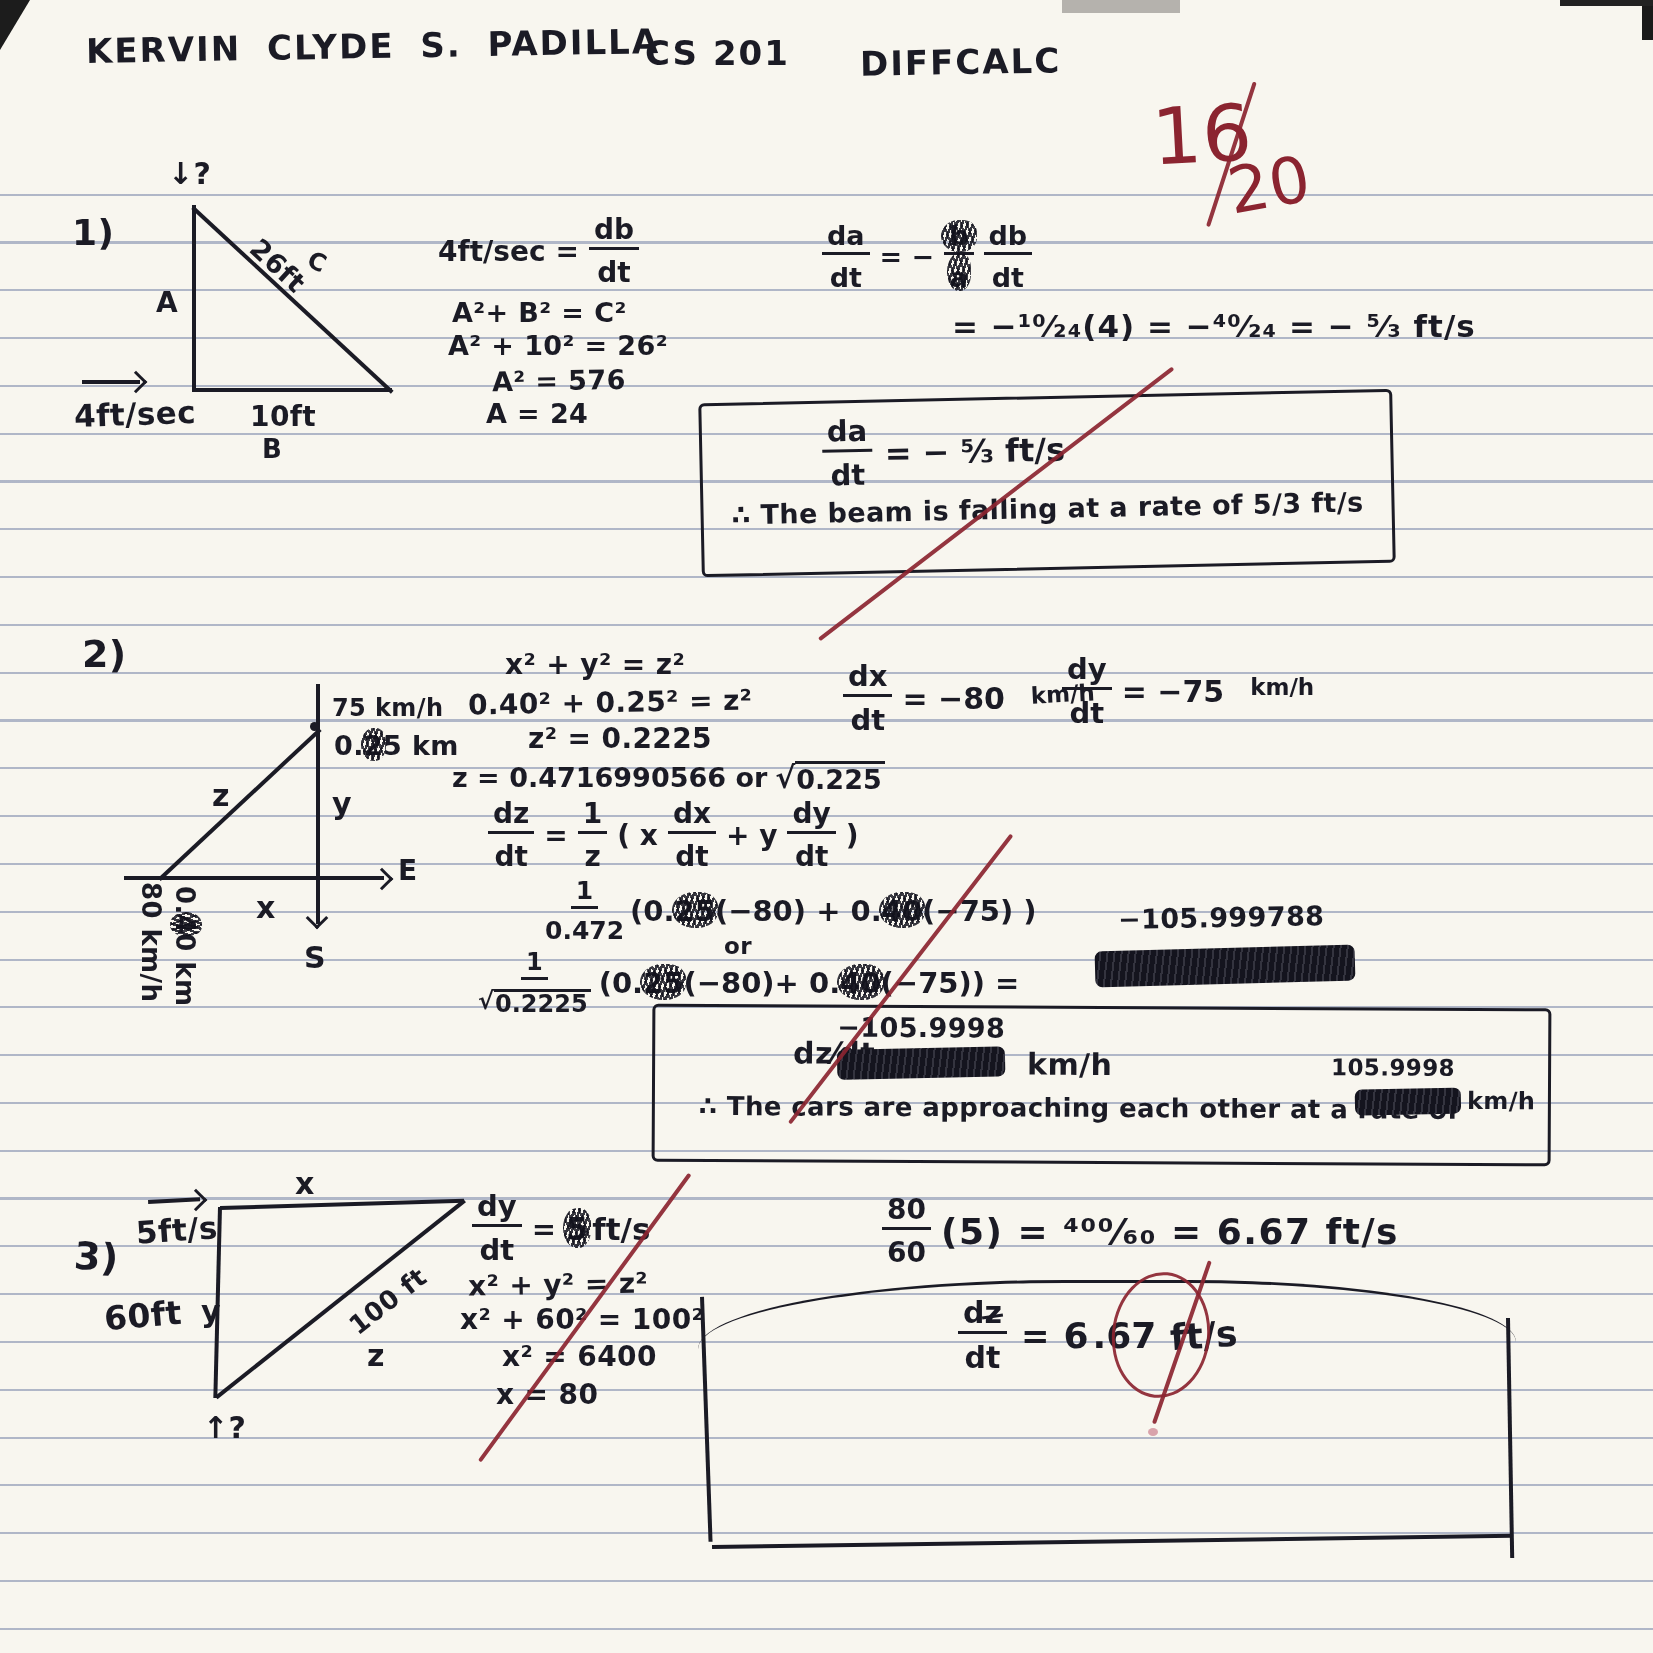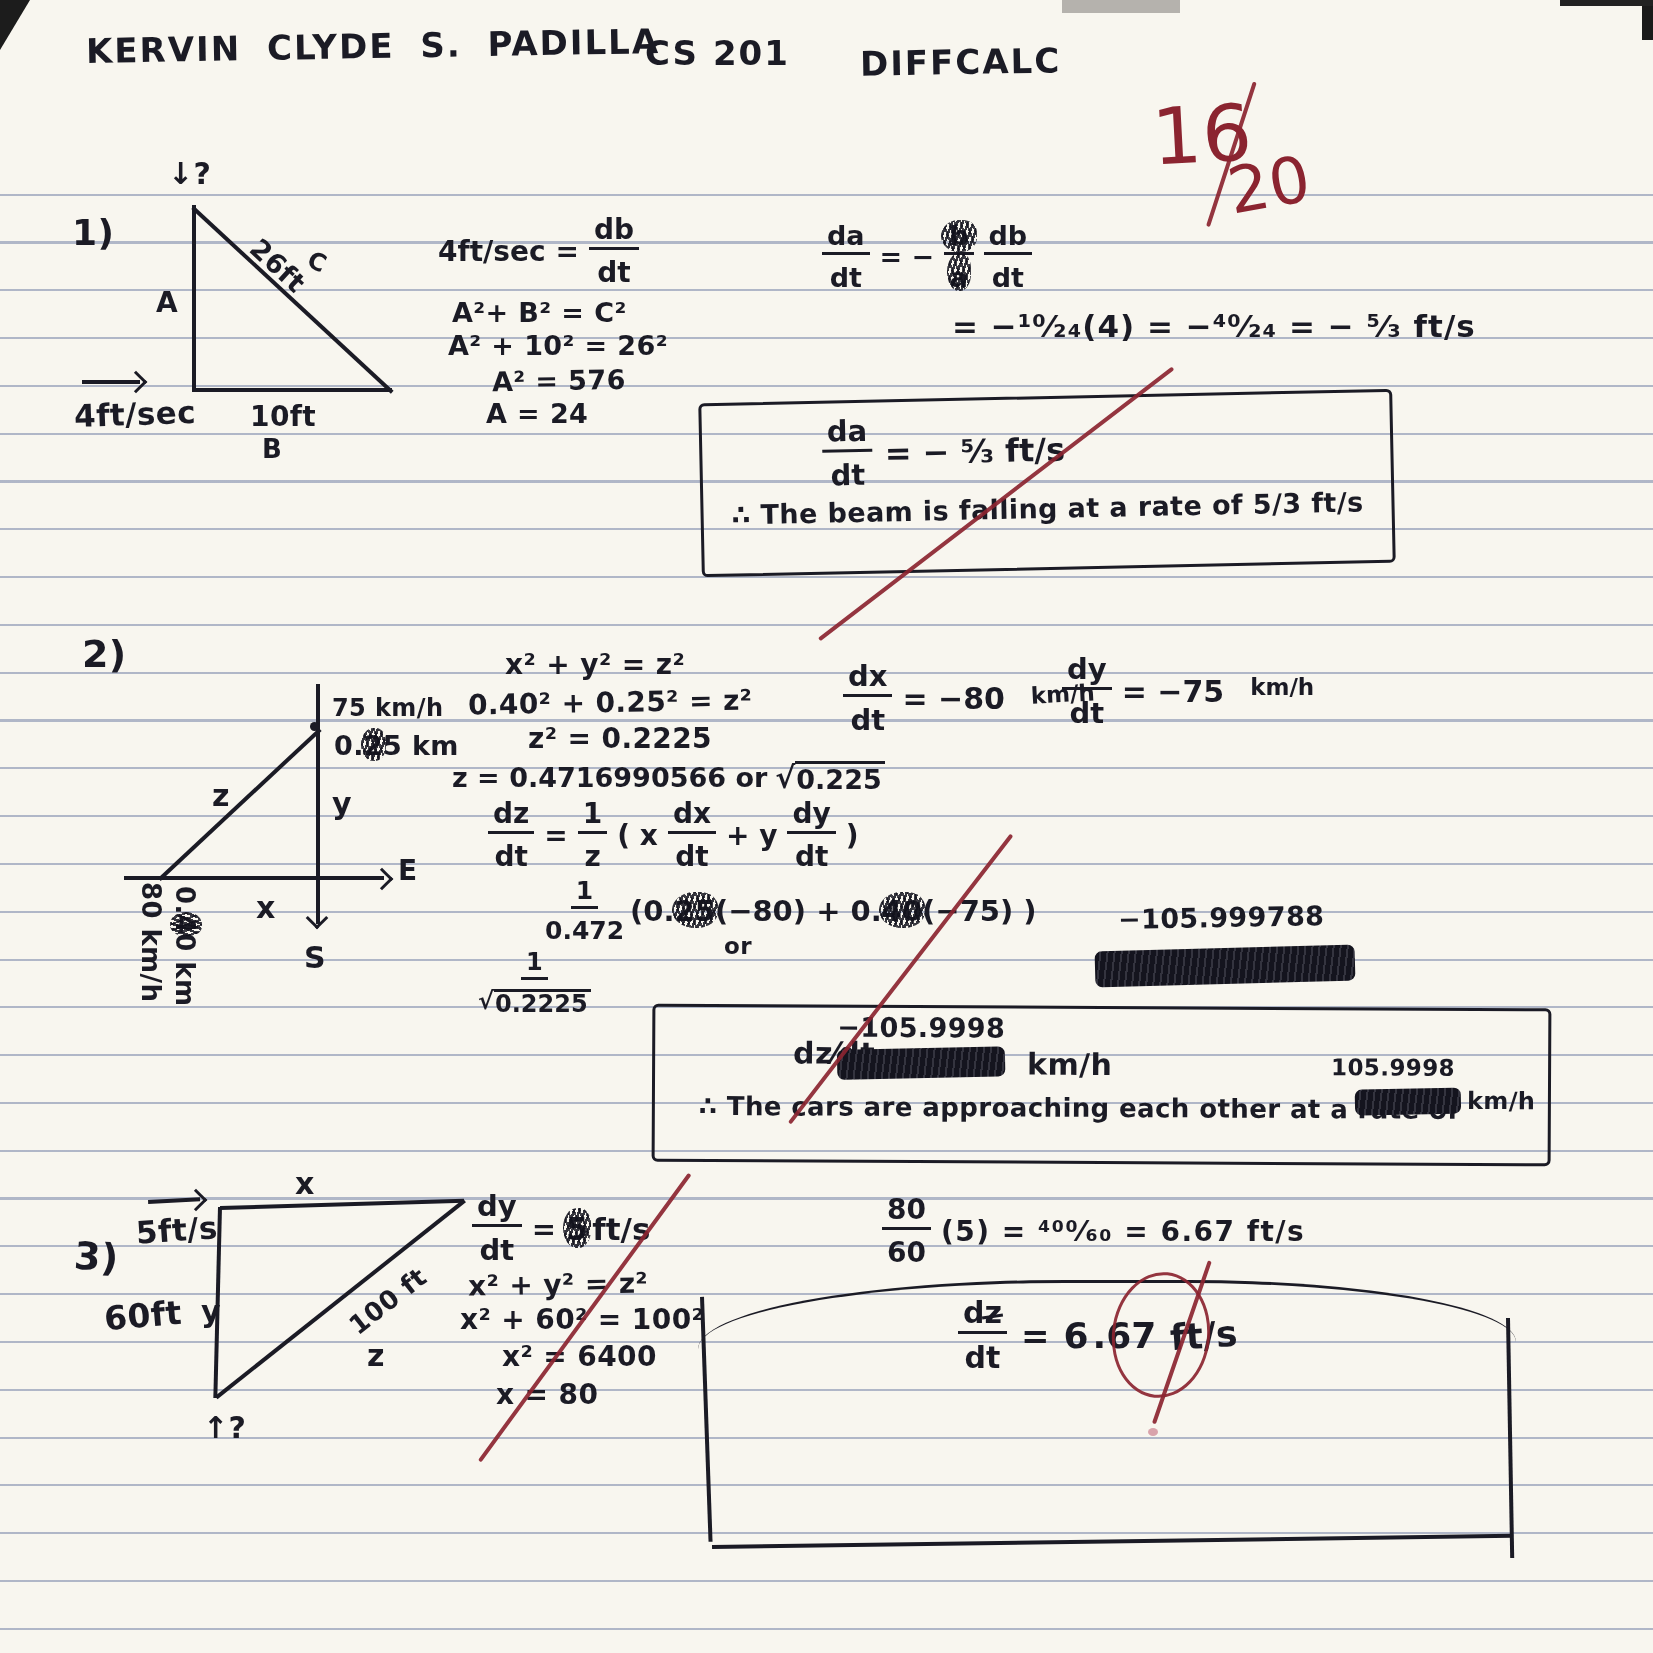--- a/index.html
+++ b/index.html
@@ -201,20 +201,23 @@
   </div>
   <div class="t" style="left:724px;top:933px;font-size:23px">or</div>
   <div class="row" style="left:478px;top:950px;gap:8px;font-size:29px">
     <span class="frac" style="font-size:24px">
       <span class="num">1</span>
       <span class="den" style="display:inline-flex">
           <span>√</span>
           <span class="sqrtv">0.2225</span>
         </span>
     </span>
+    <span>
+      <span>(0.</span><span class="od">25</span><span>(−80)+ 0.</span><span class="od">40</span><span>(−75)) =</span>
+    </span>
   </div>
   <div class="t" style="left:1118px;top:902px;font-size:27px;transform:rotate(-1deg)">−105.999788</div>
   <div class="blob" style="left:1095px;top:948px;width:260px;height:36px"></div>
 
   <div class="box" style="left:652px;top:1006px;width:893px;height:152px;transform:rotate(0.3deg)">
     <div class="t" style="left:138px;top:28px;font-size:30px">dz⁄dt =</div>
     <div class="t" style="left:182px;top:4px;font-size:27px">−105.9998</div>
     <div class="blob" style="left:182px;top:40px;width:168px;height:30px"></div>
     <div class="t" style="left:372px;top:38px;font-size:30px">km/h</div>
     <div class="t" style="left:44px;top:84px;font-size:26px">∴ The cars are approaching each other at a rate of</div>
@@ -253,21 +256,21 @@
   <div class="t" style="left:468px;top:1268px;font-size:28px;transform:rotate(-1deg)">x² + y² = z²</div>
   <div class="t" style="left:460px;top:1303px;font-size:28px">x² + 60² = 100²</div>
   <div class="t" style="left:502px;top:1340px;font-size:28px">x² = 6400</div>
   <div class="t" style="left:496px;top:1378px;font-size:28px">x = 80</div>
 
   <div class="row" style="left:882px;top:1196px;gap:10px;font-size:28px">
     <span class="frac">
       <span class="num">80</span>
       <span class="den">60</span>
     </span>
-    <span style="font-size:28px;letter-spacing:1.5px">(5) = ⁴⁰⁰⁄₆₀ = 6.67 ft/s</span>
+    <span style="font-size:36px;letter-spacing:1.5px">(5) = ⁴⁰⁰⁄₆₀ = 6.67 ft/s</span>
   </div>
   <div class="redline" style="left:478px;top:1460px;width:356px;transform:rotate(-53.8deg)"></div>
 
   <div style="position:absolute;left:698px;top:1280px;width:818px;height:70px;border-top:3.5px solid #1b1b25;border-radius:45% 40% 0 0 / 95% 85% 0 0"></div>
   <div class="line" style="left:700px;top:1297px;width:3.5px;height:245px;transform:rotate(-2deg)"></div>
   <div class="line" style="left:1506px;top:1318px;width:3.5px;height:240px;transform:rotate(-1deg)"></div>
   <div class="line" style="left:712px;top:1545px;width:800px;height:3.5px;transform:rotate(-0.8deg)"></div>
 
   <div class="row" style="left:958px;top:1298px;gap:14px;font-size:30px">
     <span class="frac">

